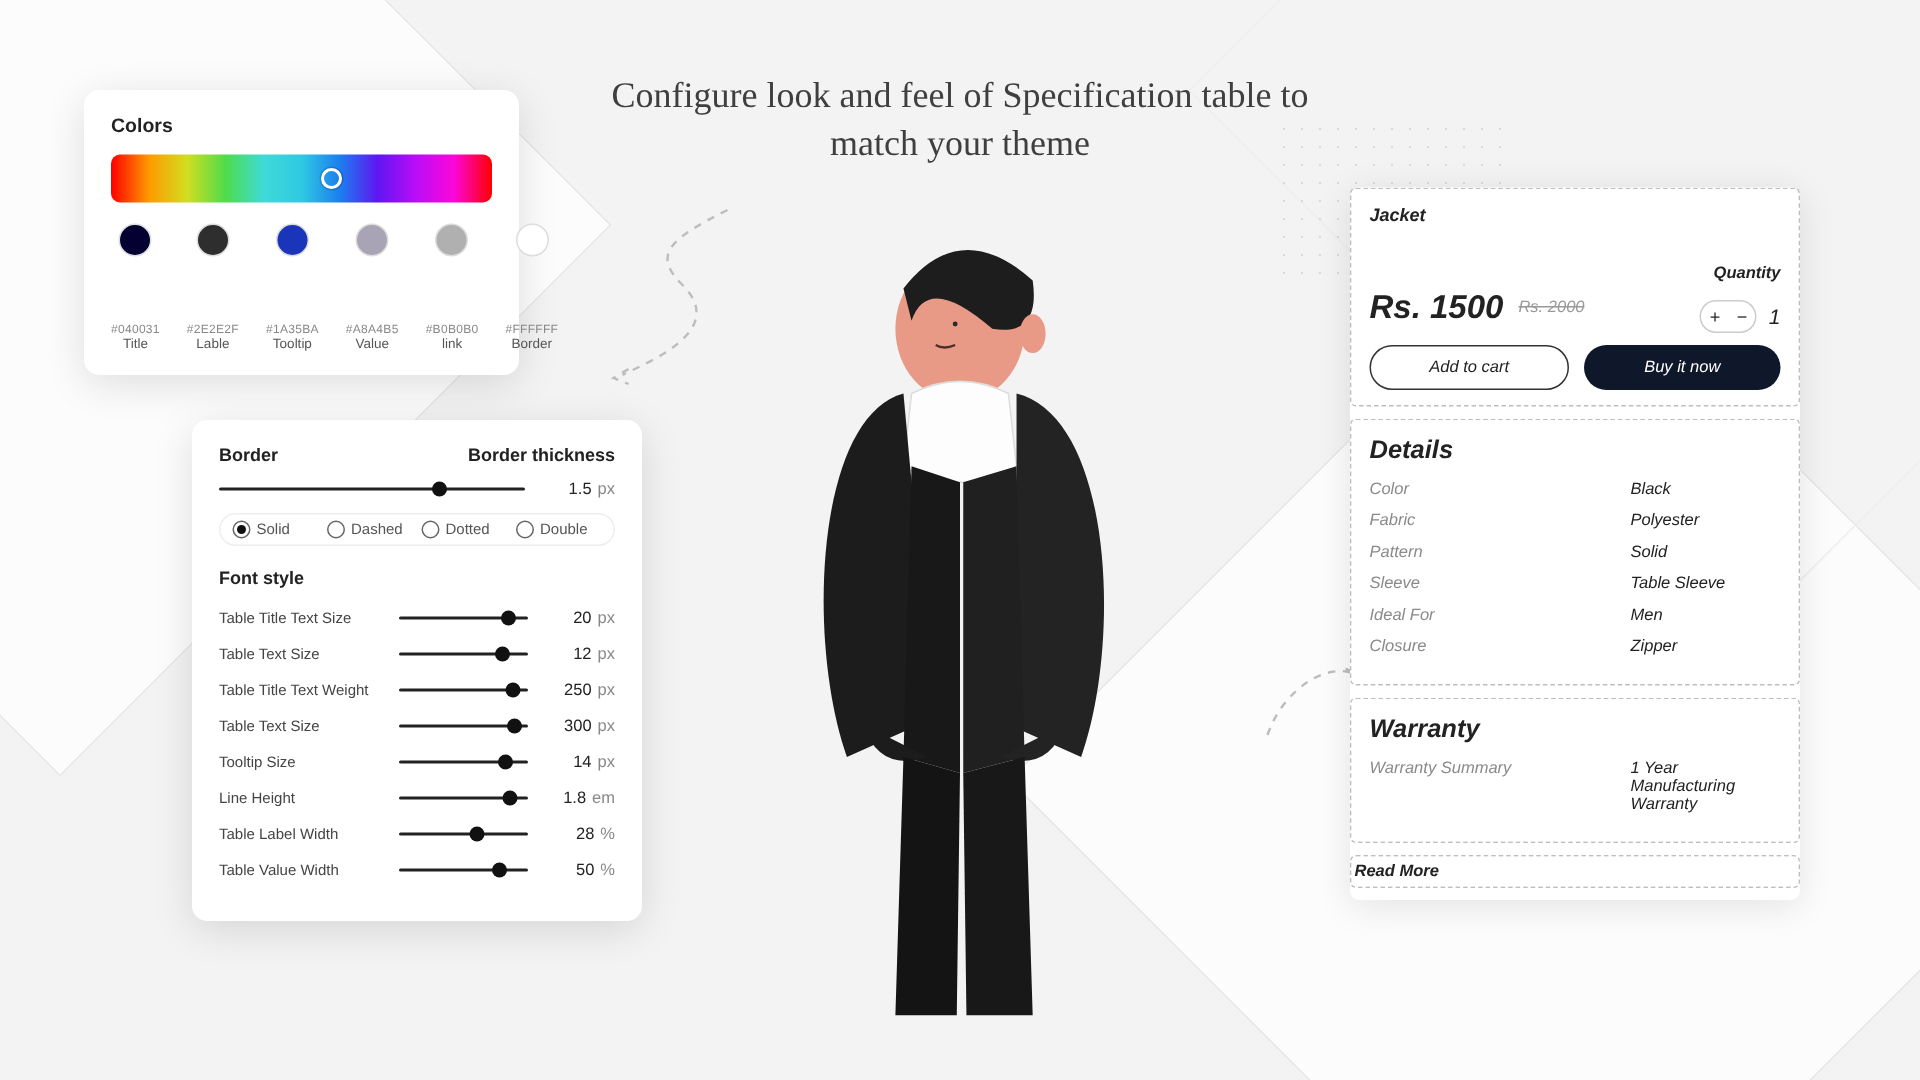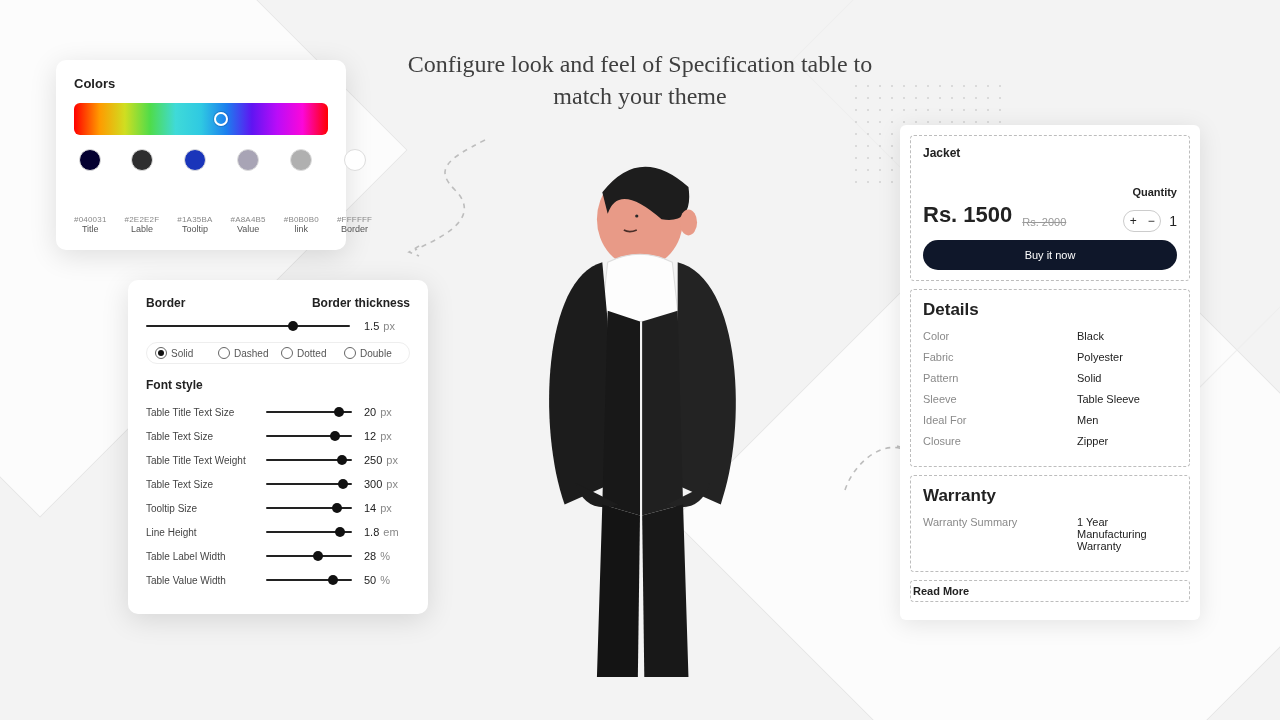--- a/index.html
+++ b/index.html
@@ -68,45 +68,45 @@
   .swatch-hex { font-size:8px; color:#888; letter-spacing:.2px;margin-top:44px; }
   .swatch-name { font-size:9px; color:#555; }
 
   
   .border-panel { left:128px; top:280px; width:300px; }
   .bp-head { display:flex; justify-content:space-between; margin-bottom:10px; }
   .bp-lbl { font-size:12px; font-weight:600; }
   .slider-row { display:flex; align-items:center; gap:14px; margin-bottom:10px;}
   .slider { position:relative; flex:1; height:2px; background:#222; border-radius:2px;}
   .slider-knob { position:absolute; top:50%; width:10px; height:10px; background:#111; border-radius:50%; transform:translate(-50%,-50%);}
-  .val-box { width:46px; font-size:11px; display:flex; gap:4px; }
+  .val-box { width:46px; font-size:11px; display:flex; gap:4px; justify-content:flex-end;}
   .val-box .v { color:#222;}
   .val-box .u { color:#888;}
   .radio-row { display:flex; gap:6px; border:1px solid #eee; border-radius:20px; padding:4px 8px; margin-bottom:14px;}
   .radio { display:flex; align-items:center; gap:4px; font-size:10px; color:#555; flex:1;}
   .radio .r { width:12px; height:12px; border:1.5px solid #666; border-radius:50%; display:inline-flex; align-items:center; justify-content:center;}
   .radio.checked .r::after { content:""; width:6px; height:6px; background:#111; border-radius:50%;}
   .fs-title { font-size:12px; font-weight:600; margin:6px 0 14px;}
   .fs-row { display:flex; align-items:center; gap:12px; margin-bottom:12px;}
   .fs-row .lbl { width:108px; font-size:10px; color:#444;}
   .fs-row .slider { flex:1;}
   .fs-row .slider-knob { background:#111;}
 
   
   .product-panel {
     position:absolute; left:900px; top:125px; width:300px;
     background:#fff; border-radius:6px;
     box-shadow: 0 4px 24px rgba(0,0,0,.10);
-    padding: 10px;
+    font-style: italic;
   }
   .dashed-box { border:1.5px dashed #bdbdbd; border-radius:4px; padding:10px 12px; margin-bottom:8px;}
   .prod-head { display:flex; justify-content:space-between; align-items:flex-start; margin-bottom:4px;}
   .prod-name { font-size:12px; font-weight:600;}
   .qty-label { font-size:11px; font-weight:600;margin-top:40px;}
-  .price-row { display:flex; align-items:flex-end; gap:10px; margin-bottom:12px;}
+  .price-row { display:flex; align-items:center; gap:10px; margin-bottom:12px;}
   .price { font-size:22px; font-weight:600;}
   .old-price { font-size:11px; color:#999; text-decoration:line-through;}
   .qty-ctrl { display:flex; align-items:center; gap:8px;}
   .stepper { display:flex; border:1px solid #ccc; border-radius:18px; overflow:hidden; height:22px;}
   .stepper span { width:18px; text-align:center; font-size:12px; line-height:20px; cursor:pointer;}
   .buy-row { display:flex; gap:10px;}
   .btn { flex:1; height:30px; border-radius:18px; font-size:11px; display:flex; align-items:center; justify-content:center; cursor:pointer;}
   .btn-outline { border:1px solid #333; background:#fff; color:#222;}
   .btn-solid { background:#0f172a; color:#fff;}
   .sec-title { font-size:17px; font-weight:600; margin-bottom:10px; color:#222;}
@@ -331,20 +331,21 @@
       </div>
       <div class="qty-ctrl">
         <div class="stepper">
           <span>+</span>
           <span>−</span>
         </div>
         <div style="font-size:14px;">1</div>
       </div>
     </div>
     <div class="buy-row">
+      <div class="btn btn-outline">Add to cart</div>
       <div class="btn btn-solid">Buy it now</div>
     </div>
   </div>
 
   <div class="dashed-box">
     <div class="sec-title">Details</div>
     <div id="details">
         <div class="spec-row">
           <span class="k">Color</span>
           <span class="vl">Black</span>

